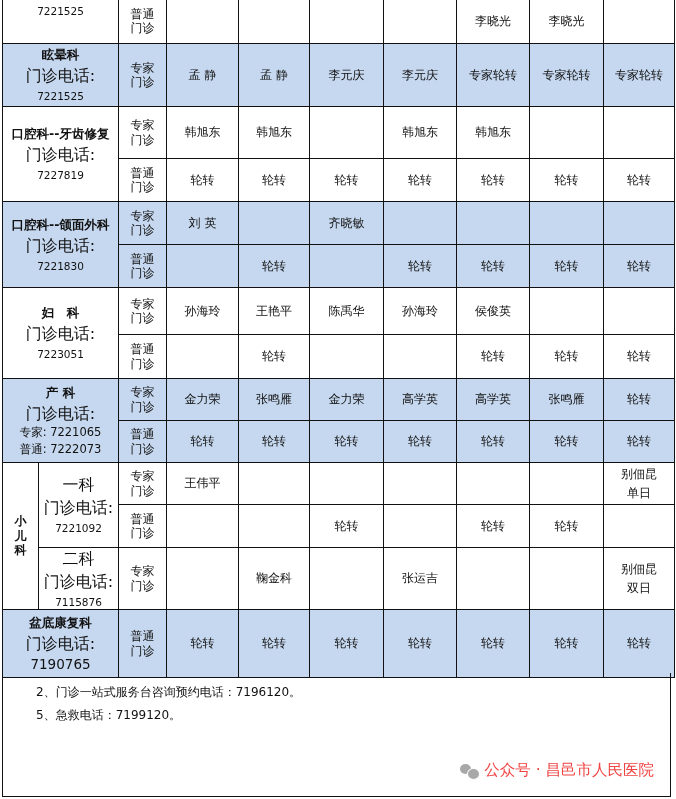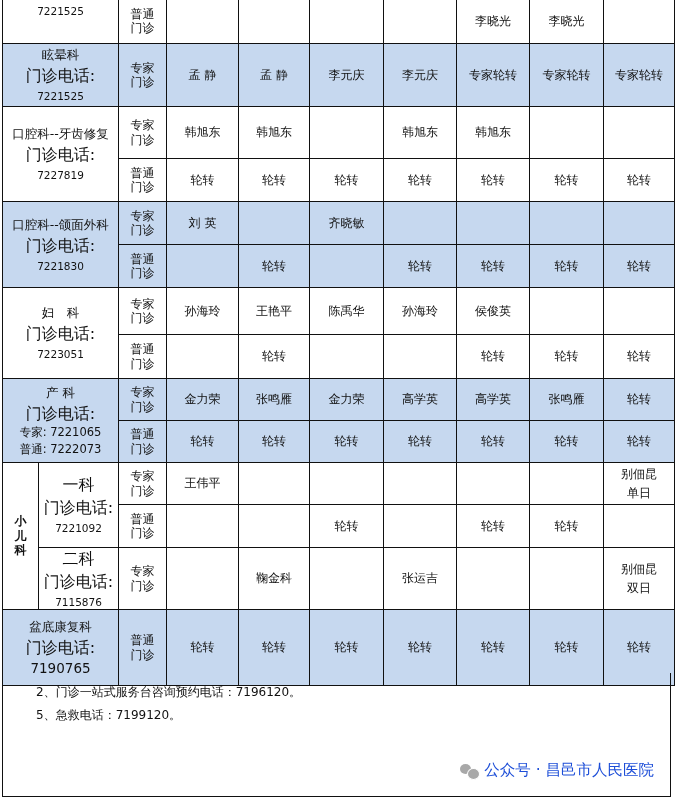--- a/index.html
+++ b/index.html
@@ -3,34 +3,34 @@
 <meta charset="utf-8">
 <style>
   html, body { margin:0; padding:0; background:#ffffff; }
   body { width:676px; height:799px; overflow:hidden; position:relative;
          font-family:"DejaVu Sans", "Liberation Sans", sans-serif; color:#111; }
   table.sched { position:absolute; left:2px; top:-2px; border-collapse:collapse;
                 table-layout:fixed; width:672px; }
   table.sched td { border:1.5px solid #111; text-align:center; vertical-align:middle;
                    font-size:12px; padding:0; line-height:1.2; overflow:hidden; }
   .blue td, td.blue { background:#c6d8ef; }
-  .dept-name { font-weight:normal; font-size:12.5px; letter-spacing:0; display:block; }
+  .dept-name { font-weight:bold; font-size:12.5px; letter-spacing:0; display:block; }
   .dept-line { display:block; font-size:16px; margin-top:4px; }
   .dept-phone { display:block; font-size:10.5px; margin-top:5px; }
   .dept-phone.big { font-size:13.5px; margin-top:3px; }
   .type-cell { font-size:12.5px; line-height:1.55; }
   .type-cell span { display:block; }
   .cell2 span { display:block; line-height:1.55; }
   .vert { font-weight:bold; font-size:13px; line-height:1.75; }
   .vert span { display:block; }
   .notes { position:absolute; left:2px; top:673px; width:669px; height:124px;
            border:1.5px solid #111; border-top:none; font-size:12px; box-sizing:border-box;
            padding:8px 6px 0 6px; line-height:23px; }
   .notes .indent { padding-left:27px; }
-  .watermark { position:absolute; right:22px; top:760px; font-size:15.5px; color:#1d4ed8;
+  .watermark { position:absolute; right:22px; top:760px; font-size:15.5px; color:#ef4444;
                display:flex; align-items:center; gap:4px; }
   .wx-icon { width:18px; height:16px; position:relative; margin-right:2px; }
   .wx-icon .b1 { position:absolute; left:0; top:1px; width:11px; height:10px; border-radius:50%; background:#a8a8a8; }
   .wx-icon .b2 { position:absolute; left:7px; top:5px; width:11px; height:10px; border-radius:50%; background:#a8a8a8; border:1px solid #fff; }
 </style>
 </head>
 <body>
 
 <table class="sched">
   <colgroup>
@@ -258,21 +258,21 @@
         <td>鞠金科</td>
         <td></td>
         <td>张运吉</td>
         <td></td>
         <td></td>
         <td class="cell2">
           <span>别佃昆</span>
           <span>双日</span>
         </td>
       </tr>
-      <tr class="blue" style="height: 76px;">
+      <tr class="blue" style="height: 68px;">
         <td colspan="2">
           <span class="dept-name">盆底康复科</span>
           <span class="dept-line">门诊电话:</span>
           <span class="dept-phone big">7190765</span>
         </td>
         <td class="type-cell">
           <span>普通</span>
           <span>门诊</span>
         </td>
         <td>轮转</td>

